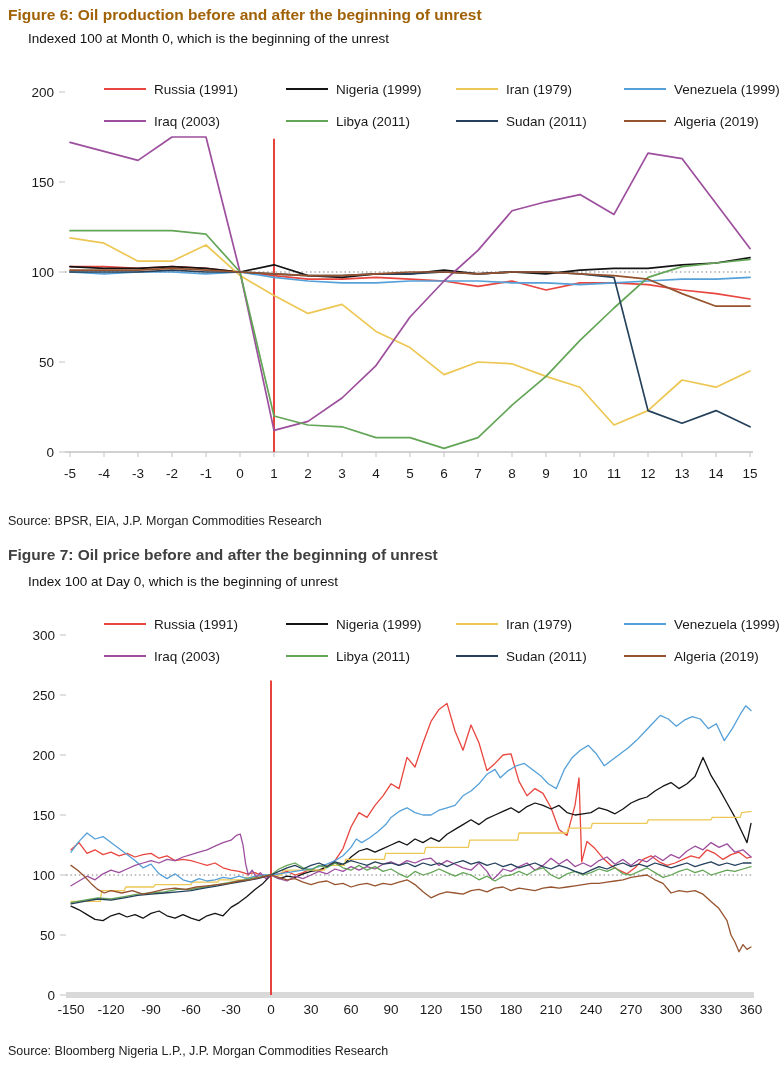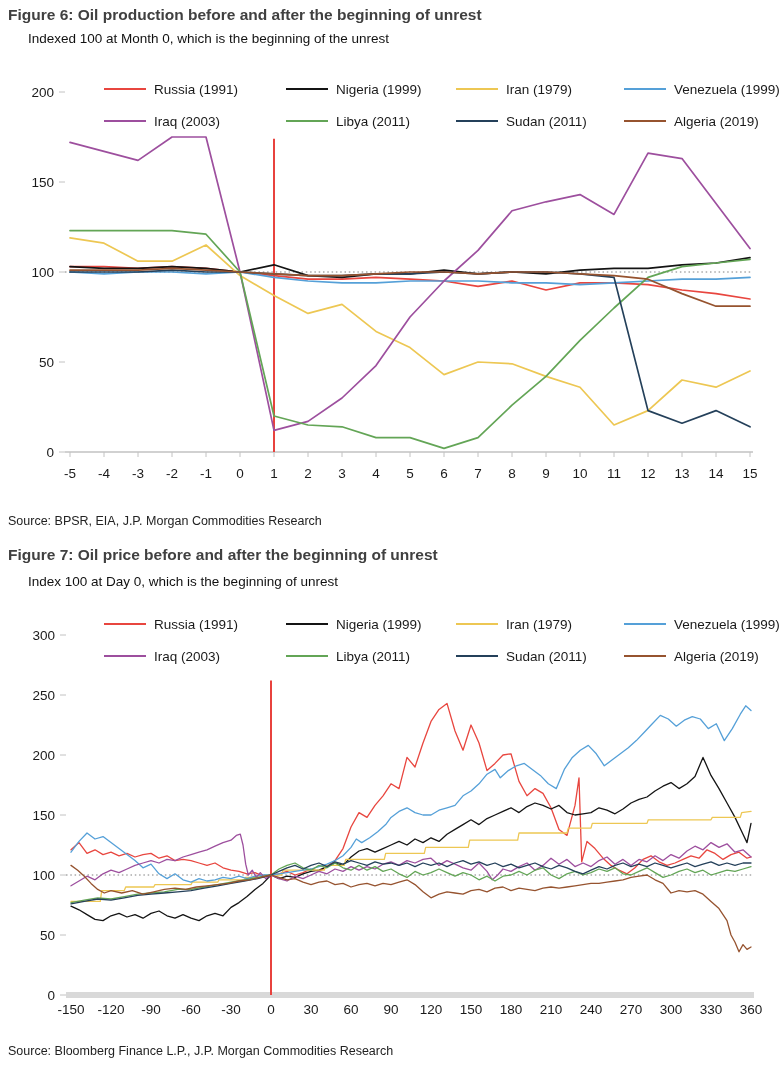--- a/index.html
+++ b/index.html
@@ -11,21 +11,21 @@
   .fig-source{font-size:12.5px;left:8px;width:760px;color:#222;}
   .chart-svg{left:0;width:782px;height:430px;display:block;}
   .legend-row{left:104px;display:grid;grid-template-columns:182px 170px 168px auto;height:30px;z-index:5;}
   .leg-item{display:flex;align-items:center;height:30px;}
   .leg-swatch{display:inline-block;width:42px;height:2px;flex:0 0 42px;}
   .leg-label{font-size:13.5px;margin-left:8px;white-space:nowrap;}
 </style>
 </head>
 <body>
 
-<div class="abs fig-title" style="top: 6px; color: #404040;">Figure 6: Oil production before and after the beginning of unrest</div>
+<div class="abs fig-title" style="top: 6px; color: #a16207;">Figure 6: Oil production before and after the beginning of unrest</div>
 <div class="abs fig-sub" style="top:31px;">Indexed 100 at Month 0, which is the beginning of the unrest</div>
 
 <div class="abs legend-row" style="top:74px;" id="legend1-row1">
     <div class="leg-item">
       <span class="leg-swatch" style="background: rgb(232, 70, 63);"></span>
       <span class="leg-label">Russia (1991)</span>
     </div>
     <div class="leg-item">
       <span class="leg-swatch" style="background: rgb(20, 20, 20);"></span>
       <span class="leg-label">Nigeria (1999)</span>
@@ -205,13 +205,13 @@
     <polyline points="71.0,249.8 79.0,242.6 87.0,253.4 95.0,249.8 103.0,254.6 111.0,252.2 119.0,255.8 127.0,253.4 135.0,257.0 143.0,254.6 151.0,253.4 159.0,258.2 167.0,255.8 175.0,260.6 183.0,259.4 191.0,260.6 199.0,263.0 207.0,265.4 215.0,263.0 223.0,267.8 231.0,270.2 239.0,271.4 247.0,273.8 255.0,272.6 263.0,276.2 271.0,275.0 279.0,273.8 287.0,271.4 295.0,275.0 303.0,272.6 311.0,269.0 319.0,271.4 327.0,266.6 335.0,260.6 343.0,248.6 351.0,227.0 359.0,212.6 367.0,217.4 375.0,205.4 383.0,195.8 391.0,183.8 399.0,188.6 407.0,157.4 415.0,167.0 423.0,143.0 431.0,121.4 439.0,109.4 447.0,103.4 455.0,131.0 463.0,150.2 471.0,125.0 479.0,143.0 487.0,170.6 495.0,163.4 503.0,155.0 511.0,153.8 519.0,181.4 527.0,195.8 535.0,188.6 543.0,193.4 551.0,207.8 559.0,229.4 567.0,235.4 575.0,205.4 579.0,177.8 581.7,261.8 587.0,241.4 595.0,248.6 603.0,258.2 611.0,265.4 619.0,270.2 627.0,273.8 635.0,267.8 643.0,259.4 651.0,255.8 659.0,261.8 667.0,265.4 675.0,263.0 683.0,259.4 691.0,255.8 699.0,258.2 707.0,249.8 715.0,253.4 723.0,259.4 731.0,254.6 739.0,252.2 747.0,258.2 751.0,257.0" fill="none" stroke="#E8463F" stroke-width="1.3" stroke-linejoin="round" stroke-linecap="round"></polyline>
     <polyline points="71.0,306.2 79.0,309.8 87.0,314.6 95.0,319.4 103.0,320.6 111.0,315.8 119.0,313.4 127.0,317.0 135.0,314.6 143.0,318.2 151.0,313.4 159.0,311.0 167.0,315.8 175.0,318.2 183.0,314.6 191.0,318.2 199.0,320.6 207.0,315.8 215.0,313.4 223.0,315.8 231.0,307.4 239.0,302.6 247.0,296.6 255.0,289.4 263.0,283.4 271.0,275.0 279.0,278.6 287.0,276.2 295.0,277.4 303.0,273.8 311.0,271.4 319.0,270.2 327.0,266.6 335.0,263.0 343.0,265.4 351.0,257.0 359.0,251.0 367.0,248.6 375.0,252.2 383.0,248.6 391.0,245.0 399.0,241.4 407.0,245.0 415.0,239.0 423.0,242.6 431.0,237.8 439.0,241.4 447.0,234.2 455.0,229.4 463.0,224.6 471.0,219.8 479.0,224.6 487.0,218.6 495.0,215.0 503.0,211.4 511.0,207.8 519.0,212.6 527.0,206.6 535.0,203.0 543.0,205.4 551.0,209.0 559.0,205.4 567.0,212.6 575.0,215.0 583.0,213.8 591.0,212.6 599.0,207.8 607.0,210.2 615.0,213.8 623.0,209.0 631.0,203.0 639.0,199.4 647.0,197.0 655.0,191.0 663.0,186.2 671.0,182.6 679.0,188.6 687.0,183.8 695.0,176.6 703.0,157.4 711.0,175.4 719.0,188.6 727.0,203.0 735.0,217.4 743.0,234.2 747.0,242.6 751.0,223.4" fill="none" stroke="#141414" stroke-width="1.3" stroke-linejoin="round" stroke-linecap="round"></polyline>
     <polyline points="71.0,301.4 100.3,301.4 101.7,290.6 124.3,290.6 125.7,287.0 153.7,287.0 155.0,284.6 191.0,284.6 192.3,282.2 217.7,282.2 219.0,279.8 244.3,279.8 245.7,277.4 264.3,277.4 265.7,275.0 271.0,275.0 281.7,275.0 283.0,270.2 324.3,270.2 325.7,265.4 344.3,265.4 345.7,259.4 384.3,259.4 385.7,253.4 424.3,253.4 425.7,247.4 468.3,247.4 469.7,240.2 517.7,240.2 519.0,233.0 567.0,233.0 568.3,228.2 591.0,228.2 592.3,223.4 647.0,223.4 648.3,219.8 711.0,219.8 712.3,217.4 740.3,217.4 741.7,212.6 751.0,211.4" fill="none" stroke="#EDC753" stroke-width="1.3" stroke-linejoin="round" stroke-linecap="round"></polyline>
     <polyline points="71.0,252.2 79.0,241.4 87.0,233.0 95.0,239.0 103.0,236.6 111.0,242.6 119.0,248.6 127.0,254.6 135.0,260.6 143.0,267.8 151.0,264.2 159.0,273.8 167.0,278.6 175.0,273.8 183.0,279.8 191.0,282.2 199.0,278.6 207.0,281.0 215.0,279.8 223.0,277.4 231.0,278.6 239.0,276.2 247.0,278.6 255.0,276.2 263.0,275.0 271.0,275.0 279.0,273.8 287.0,272.6 295.0,271.4 303.0,270.2 311.0,269.0 319.0,266.6 327.0,264.2 335.0,260.6 343.0,255.8 351.0,247.4 356.3,239.0 361.7,242.6 369.7,237.8 377.7,231.8 385.7,224.6 391.0,217.4 399.0,211.4 407.0,207.8 415.0,212.6 423.0,215.0 431.0,215.0 439.0,210.2 447.0,207.8 455.0,205.4 463.0,195.8 471.0,191.0 479.0,183.8 487.0,174.2 495.0,169.4 500.3,177.8 508.3,170.6 516.3,165.8 524.3,163.4 532.3,169.4 540.3,175.4 548.3,183.8 556.3,188.6 564.3,169.4 572.3,157.4 580.3,150.2 588.3,145.4 596.3,153.8 604.3,165.8 612.3,159.8 620.3,153.8 628.3,147.8 636.3,140.6 644.3,132.2 652.3,123.8 660.3,115.4 668.3,119.0 676.3,126.2 684.3,120.2 692.3,116.6 700.3,119.0 708.3,128.6 716.3,123.8 724.3,140.6 732.3,128.6 740.3,114.2 745.7,105.8 751.0,110.6" fill="none" stroke="#55A0D8" stroke-width="1.3" stroke-linejoin="round" stroke-linecap="round"></polyline>
     <polyline points="71.0,285.8 79.0,281.0 87.0,276.2 95.0,279.8 103.0,273.8 111.0,270.2 119.0,272.6 127.0,269.0 135.0,265.4 143.0,263.0 151.0,260.6 159.0,263.0 167.0,259.4 175.0,260.6 183.0,257.0 191.0,254.6 199.0,252.2 207.0,249.8 215.0,246.2 223.0,242.6 231.0,240.2 236.3,235.4 240.3,234.2 243.0,245.0 245.7,264.2 248.3,275.0 252.3,270.2 256.3,277.4 260.3,272.6 265.7,278.6 271.0,275.0 279.0,278.6 287.0,281.0 295.0,276.2 303.0,278.6 311.0,275.0 319.0,271.4 327.0,273.8 335.0,269.0 343.0,271.4 351.0,266.6 359.0,270.2 367.0,266.6 375.0,269.0 383.0,264.2 391.0,261.8 399.0,265.4 407.0,260.6 415.0,263.0 423.0,259.4 431.0,258.2 439.0,265.4 447.0,260.6 455.0,264.2 463.0,267.8 471.0,270.2 479.0,263.0 487.0,271.4 492.3,279.8 497.7,275.0 503.0,269.0 511.0,271.4 519.0,266.6 527.0,263.0 535.0,270.2 543.0,265.4 551.0,258.2 559.0,264.2 567.0,259.4 575.0,266.6 583.0,263.0 591.0,266.6 599.0,260.6 607.0,257.0 615.0,264.2 623.0,259.4 631.0,265.4 639.0,259.4 647.0,261.8 655.0,255.8 663.0,260.6 671.0,254.6 679.0,258.2 687.0,251.0 695.0,246.2 703.0,249.8 711.0,242.6 719.0,247.4 727.0,243.8 735.0,252.2 743.0,249.8 751.0,257.0" fill="none" stroke="#9D4F9E" stroke-width="1.3" stroke-linejoin="round" stroke-linecap="round"></polyline>
     <polyline points="71.0,302.6 84.3,300.2 97.7,297.8 111.0,299.0 124.3,296.6 137.7,294.2 151.0,293.0 164.3,291.8 177.7,289.4 191.0,289.4 204.3,287.0 217.7,284.6 231.0,282.2 244.3,279.8 257.7,277.4 271.0,275.0 279.0,269.0 287.0,265.4 295.0,263.0 303.0,267.8 311.0,270.2 319.0,265.4 327.0,267.8 335.0,263.0 343.0,267.8 351.0,270.2 359.0,265.4 367.0,270.2 375.0,266.6 383.0,271.4 391.0,269.0 399.0,273.8 407.0,277.4 415.0,271.4 423.0,275.0 431.0,272.6 439.0,269.0 447.0,272.6 455.0,276.2 463.0,272.6 471.0,275.0 479.0,279.8 487.0,276.2 495.0,281.0 503.0,276.2 511.0,275.0 519.0,271.4 527.0,275.0 535.0,270.2 543.0,267.8 551.0,275.0 559.0,278.6 567.0,273.8 575.0,271.4 583.0,275.0 591.0,272.6 599.0,269.0 607.0,271.4 615.0,267.8 623.0,273.8 631.0,275.0 639.0,271.4 647.0,267.8 655.0,272.6 663.0,277.4 671.0,275.0 679.0,271.4 687.0,269.0 695.0,272.6 703.0,270.2 711.0,275.0 719.0,272.6 727.0,270.2 735.0,271.4 743.0,269.0 751.0,266.6" fill="none" stroke="#63A556" stroke-width="1.3" stroke-linejoin="round" stroke-linecap="round"></polyline>
     <polyline points="71.0,303.8 84.3,301.4 97.7,299.0 111.0,300.2 124.3,297.8 137.7,295.4 151.0,294.2 164.3,293.0 177.7,291.8 191.0,290.6 204.3,288.2 217.7,285.8 231.0,283.4 244.3,281.0 257.7,278.6 271.0,275.0 279.0,271.4 287.0,267.8 295.0,265.4 303.0,269.0 311.0,265.4 319.0,263.0 327.0,266.6 335.0,261.8 343.0,264.2 351.0,260.6 359.0,263.0 367.0,265.4 375.0,261.8 383.0,264.2 391.0,263.0 399.0,265.4 407.0,263.0 415.0,266.6 423.0,263.0 431.0,265.4 439.0,263.0 447.0,266.6 455.0,263.0 463.0,260.6 471.0,264.2 479.0,261.8 487.0,265.4 495.0,263.0 503.0,266.6 511.0,264.2 519.0,267.8 527.0,265.4 535.0,263.0 543.0,266.6 551.0,269.0 559.0,265.4 567.0,267.8 575.0,271.4 583.0,273.8 591.0,270.2 599.0,266.6 607.0,269.0 615.0,265.4 623.0,263.0 631.0,266.6 639.0,264.2 647.0,266.6 655.0,263.0 663.0,265.4 671.0,267.8 679.0,265.4 687.0,263.0 695.0,266.6 703.0,264.2 711.0,261.8 719.0,265.4 727.0,263.0 735.0,265.4 743.0,263.0 751.0,263.0" fill="none" stroke="#24405A" stroke-width="1.3" stroke-linejoin="round" stroke-linecap="round"></polyline>
     <polyline points="71.0,265.4 77.7,270.2 84.3,276.2 91.0,283.4 97.7,289.4 104.3,293.0 111.0,290.6 121.7,293.0 132.3,290.6 143.0,294.2 153.7,291.8 164.3,289.4 175.0,288.2 185.7,289.4 196.3,287.0 207.0,285.8 217.7,284.6 228.3,283.4 239.0,281.0 249.7,279.8 260.3,277.4 271.0,275.0 279.0,277.4 287.0,279.8 295.0,278.6 303.0,282.2 311.0,284.6 319.0,282.2 327.0,281.0 335.0,284.6 343.0,283.4 351.0,287.0 359.0,284.6 367.0,283.4 375.0,285.8 383.0,283.4 391.0,284.6 399.0,282.2 407.0,279.8 415.0,284.6 423.0,291.8 431.0,297.8 439.0,294.2 447.0,291.8 455.0,293.0 463.0,294.2 471.0,290.6 479.0,289.4 487.0,291.8 495.0,288.2 503.0,287.0 511.0,290.6 519.0,288.2 527.0,289.4 535.0,290.6 543.0,288.2 551.0,287.0 559.0,288.2 567.0,287.0 575.0,285.8 583.0,284.6 591.0,283.4 599.0,283.4 607.0,282.2 615.0,281.0 623.0,279.8 631.0,277.4 639.0,276.2 647.0,275.0 655.0,279.8 663.0,283.4 671.0,293.0 679.0,290.6 687.0,291.8 695.0,290.6 703.0,294.2 711.0,301.4 719.0,308.6 727.0,320.6 731.0,335.0 735.0,342.2 739.0,351.8 743.0,344.6 747.0,349.4 751.0,347.0" fill="none" stroke="#96532F" stroke-width="1.3" stroke-linejoin="round" stroke-linecap="round"></polyline>
   </svg>
 
-<div class="abs fig-source" style="top:1044px;">Source: Bloomberg Finance L.P., J.P. Morgan Commodities Research</div>
+<div class="abs fig-source" style="top:1044px;">Source: Bloomberg Nigeria L.P., J.P. Morgan Commodities Research</div>
 
 </body></html>

